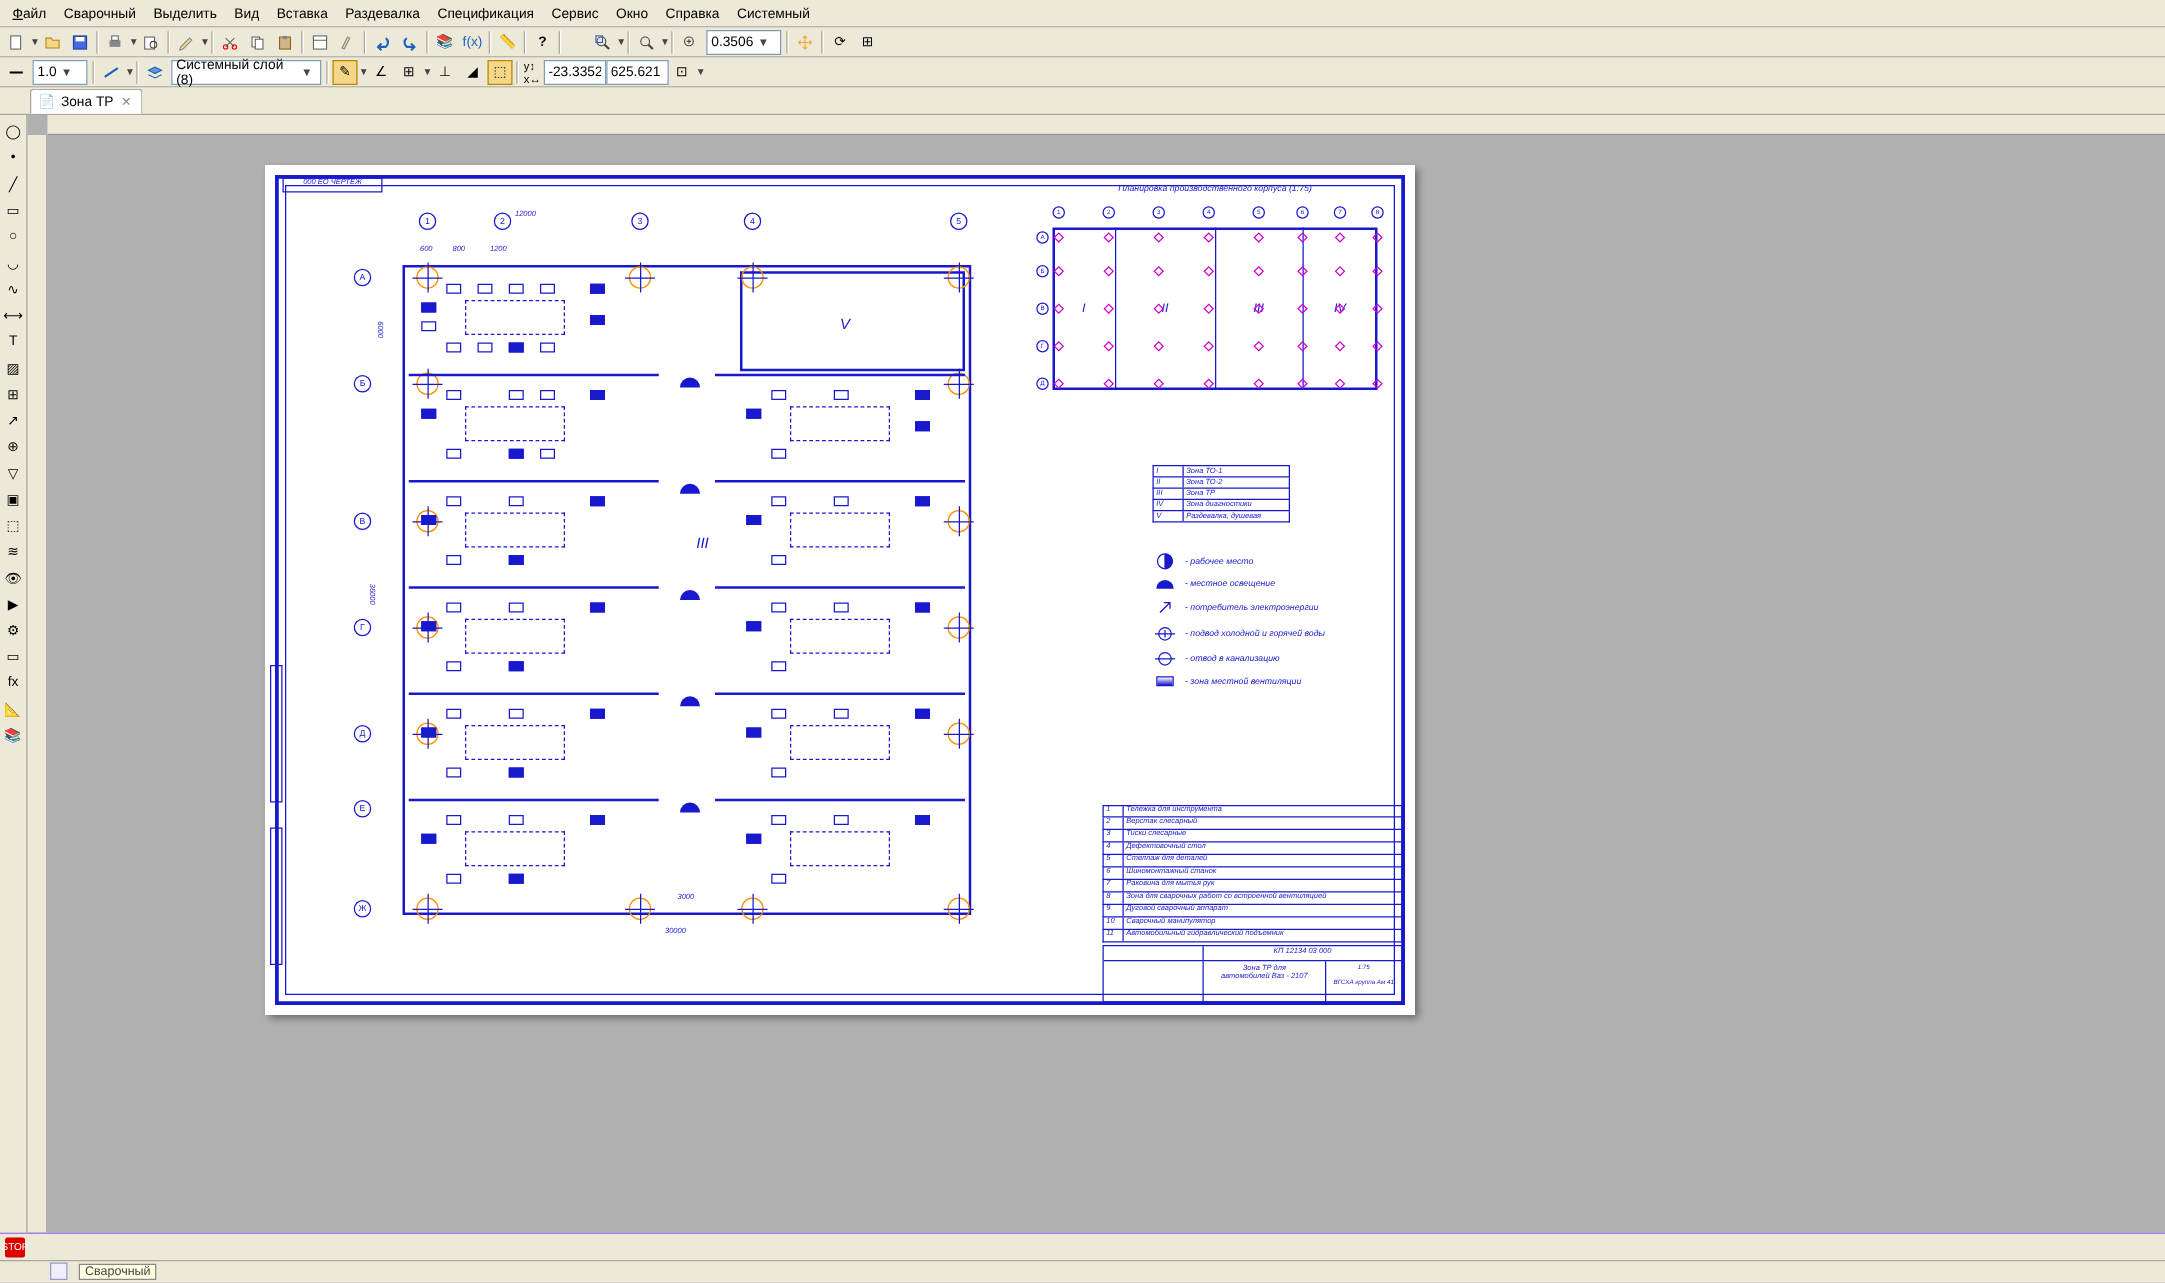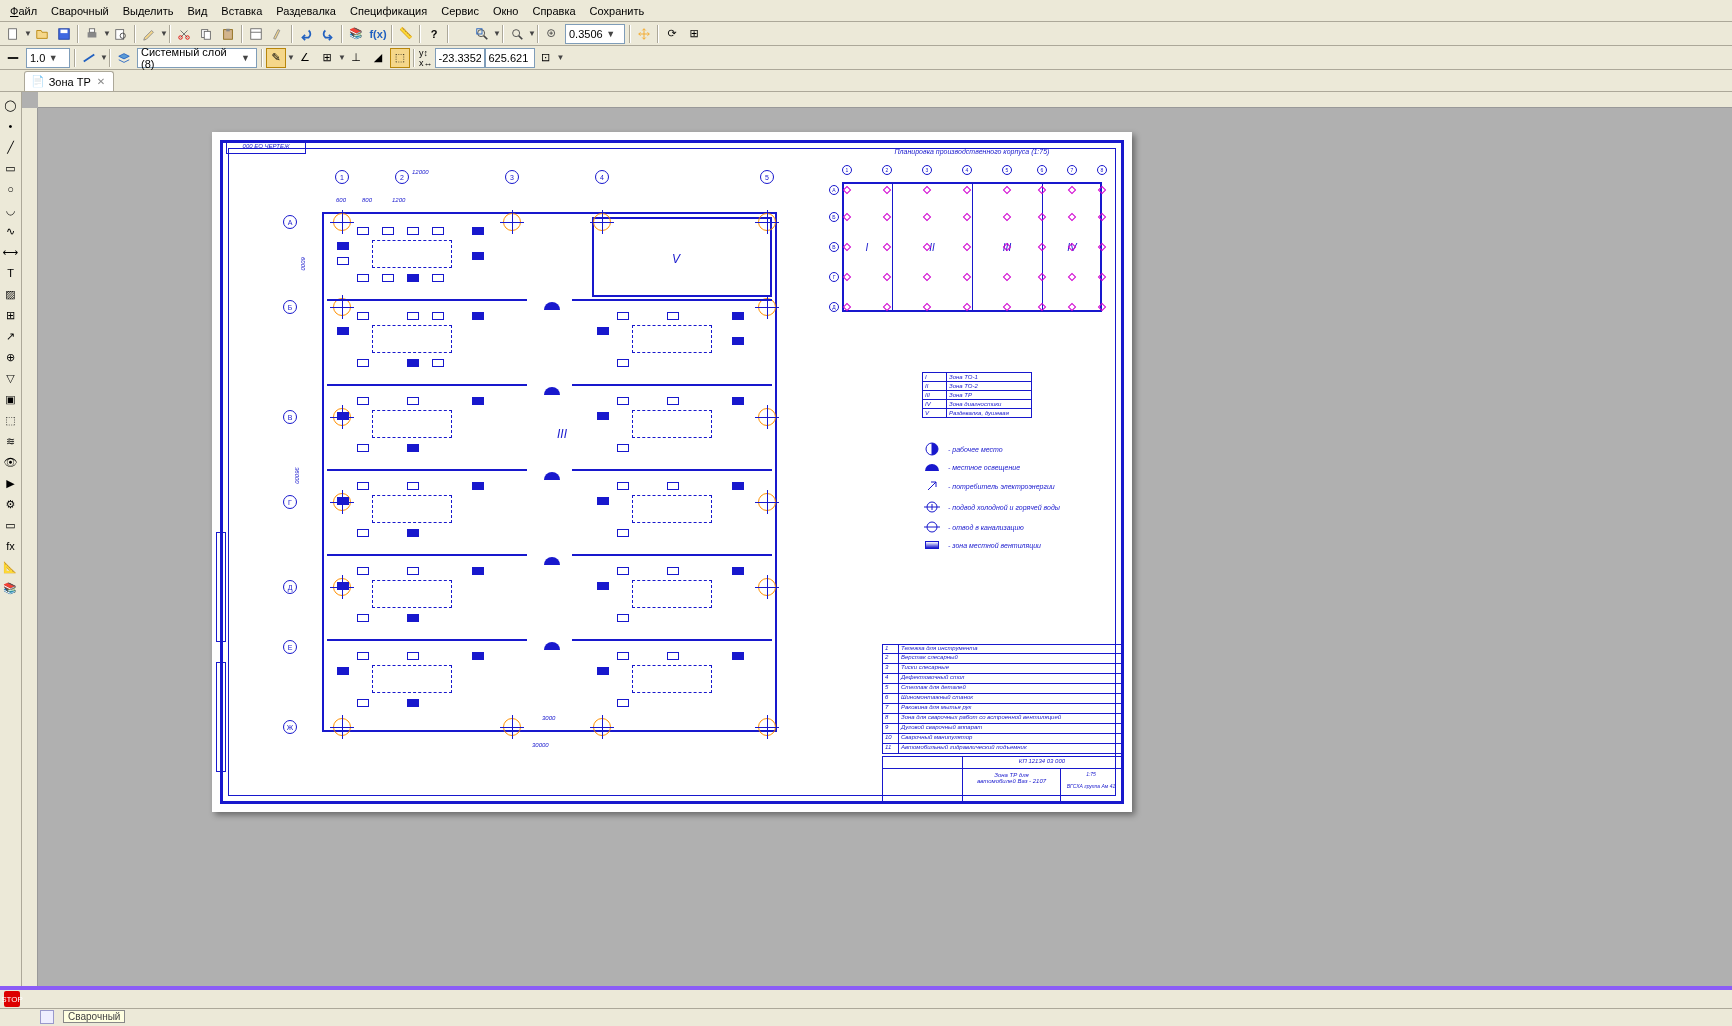--- a/index.html
+++ b/index.html
@@ -88,39 +88,39 @@
   .titleblock .tb-bot { display: flex; height: 34px; }
   .titleblock .tb-bot .l { width: 80px; border-right: 1px solid #1818cd; }
   .titleblock .tb-bot .m { flex: 1; border-right: 1px solid #1818cd; text-align: center; font-style: italic; padding-top: 3px; }
   .titleblock .tb-bot .r { width: 60px; text-align: center; font-style: italic; font-size: 5px; padding-top: 2px; }
 
   
   .bind-strip { position: absolute; left: 4px; top: 400px; width: 10px; height: 110px; border: 1px solid #1818cd; }
   .bind-strip2 { position: absolute; left: 4px; top: 530px; width: 10px; height: 110px; border: 1px solid #1818cd; }
 
   
-  .statusbar { height: 22px; background: #ece9d8; border-top: 4px solid #8b5cf6; display: flex; align-items: center; padding: 0 4px; font-size: 11px; gap: 6px; }
+  .statusbar { height: 22px; background: #ece9d8; border-top: 1px solid #8b5cf6; display: flex; align-items: center; padding: 0 4px; font-size: 11px; gap: 6px; }
   .statusbar .stop { width: 16px; height: 16px; background: #d00; border-radius: 2px; color: #fff; font-size: 8px; display: flex; align-items: center; justify-content: center; }
   .hintbar { height: 18px; background: #ece9d8; border-top: 1px solid #aca899; font-size: 11px; padding: 1px 40px; color: #444; }
 </style>
 </head>
 <body>
 
 <div class="menubar">
   <span><u>Ф</u>айл</span>
   <span>Сварочный</span>
   <span>Выделить</span>
   <span>Вид</span>
   <span>Вставка</span>
   <span>Раздевалка</span>
   <span>Спецификация</span>
   <span>Сервис</span>
   <span>Окно</span>
   <span>Справка</span>
-  <span>Сохранить</span>
+  <span>Системный</span>
 </div>
 
 <div class="toolbar">
   <div class="tbtn">
       <svg viewBox="0 0 16 16">
         <rect x="3" y="2" width="9" height="12" fill="#fff" stroke="#666"></rect>
       </svg>
     </div>
     <span class="dropdown-arrow">▼</span>
   <div class="tbtn">
@@ -195,21 +195,21 @@
       </svg>
     </div>
   <div class="tbtn">
       <svg viewBox="0 0 16 16">
         <path d="M5 4a5 5 0 0 0 0 8h6" fill="none" stroke="#2060c0" stroke-width="2"></path>
         <path d="M9 9l3 3-3 3" fill="none" stroke="#2060c0" stroke-width="2"></path>
       </svg>
     </div>
   <div class="tsep"></div>
   <div class="tbtn">📚</div>
-  <div class="tbtn" style="color:#2060c0;font-weight:bold">f(x)</div>
+  <div class="tbtn" style="color:#2060c0;font-weight:normal">f(x)</div>
   <div class="tsep"></div>
   <div class="tbtn">📏</div>
   <div class="tsep"></div>
   <div class="tbtn" style="font-weight:bold">?</div>
   <div class="tsep"></div>
   <div style="width:20px"></div>
   <div class="tbtn">
       <svg viewBox="0 0 16 16">
         <circle cx="7" cy="7" r="4" fill="none" stroke="#444"></circle>
         <line x1="10" y1="10" x2="14" y2="14" stroke="#444" stroke-width="2"></line>

